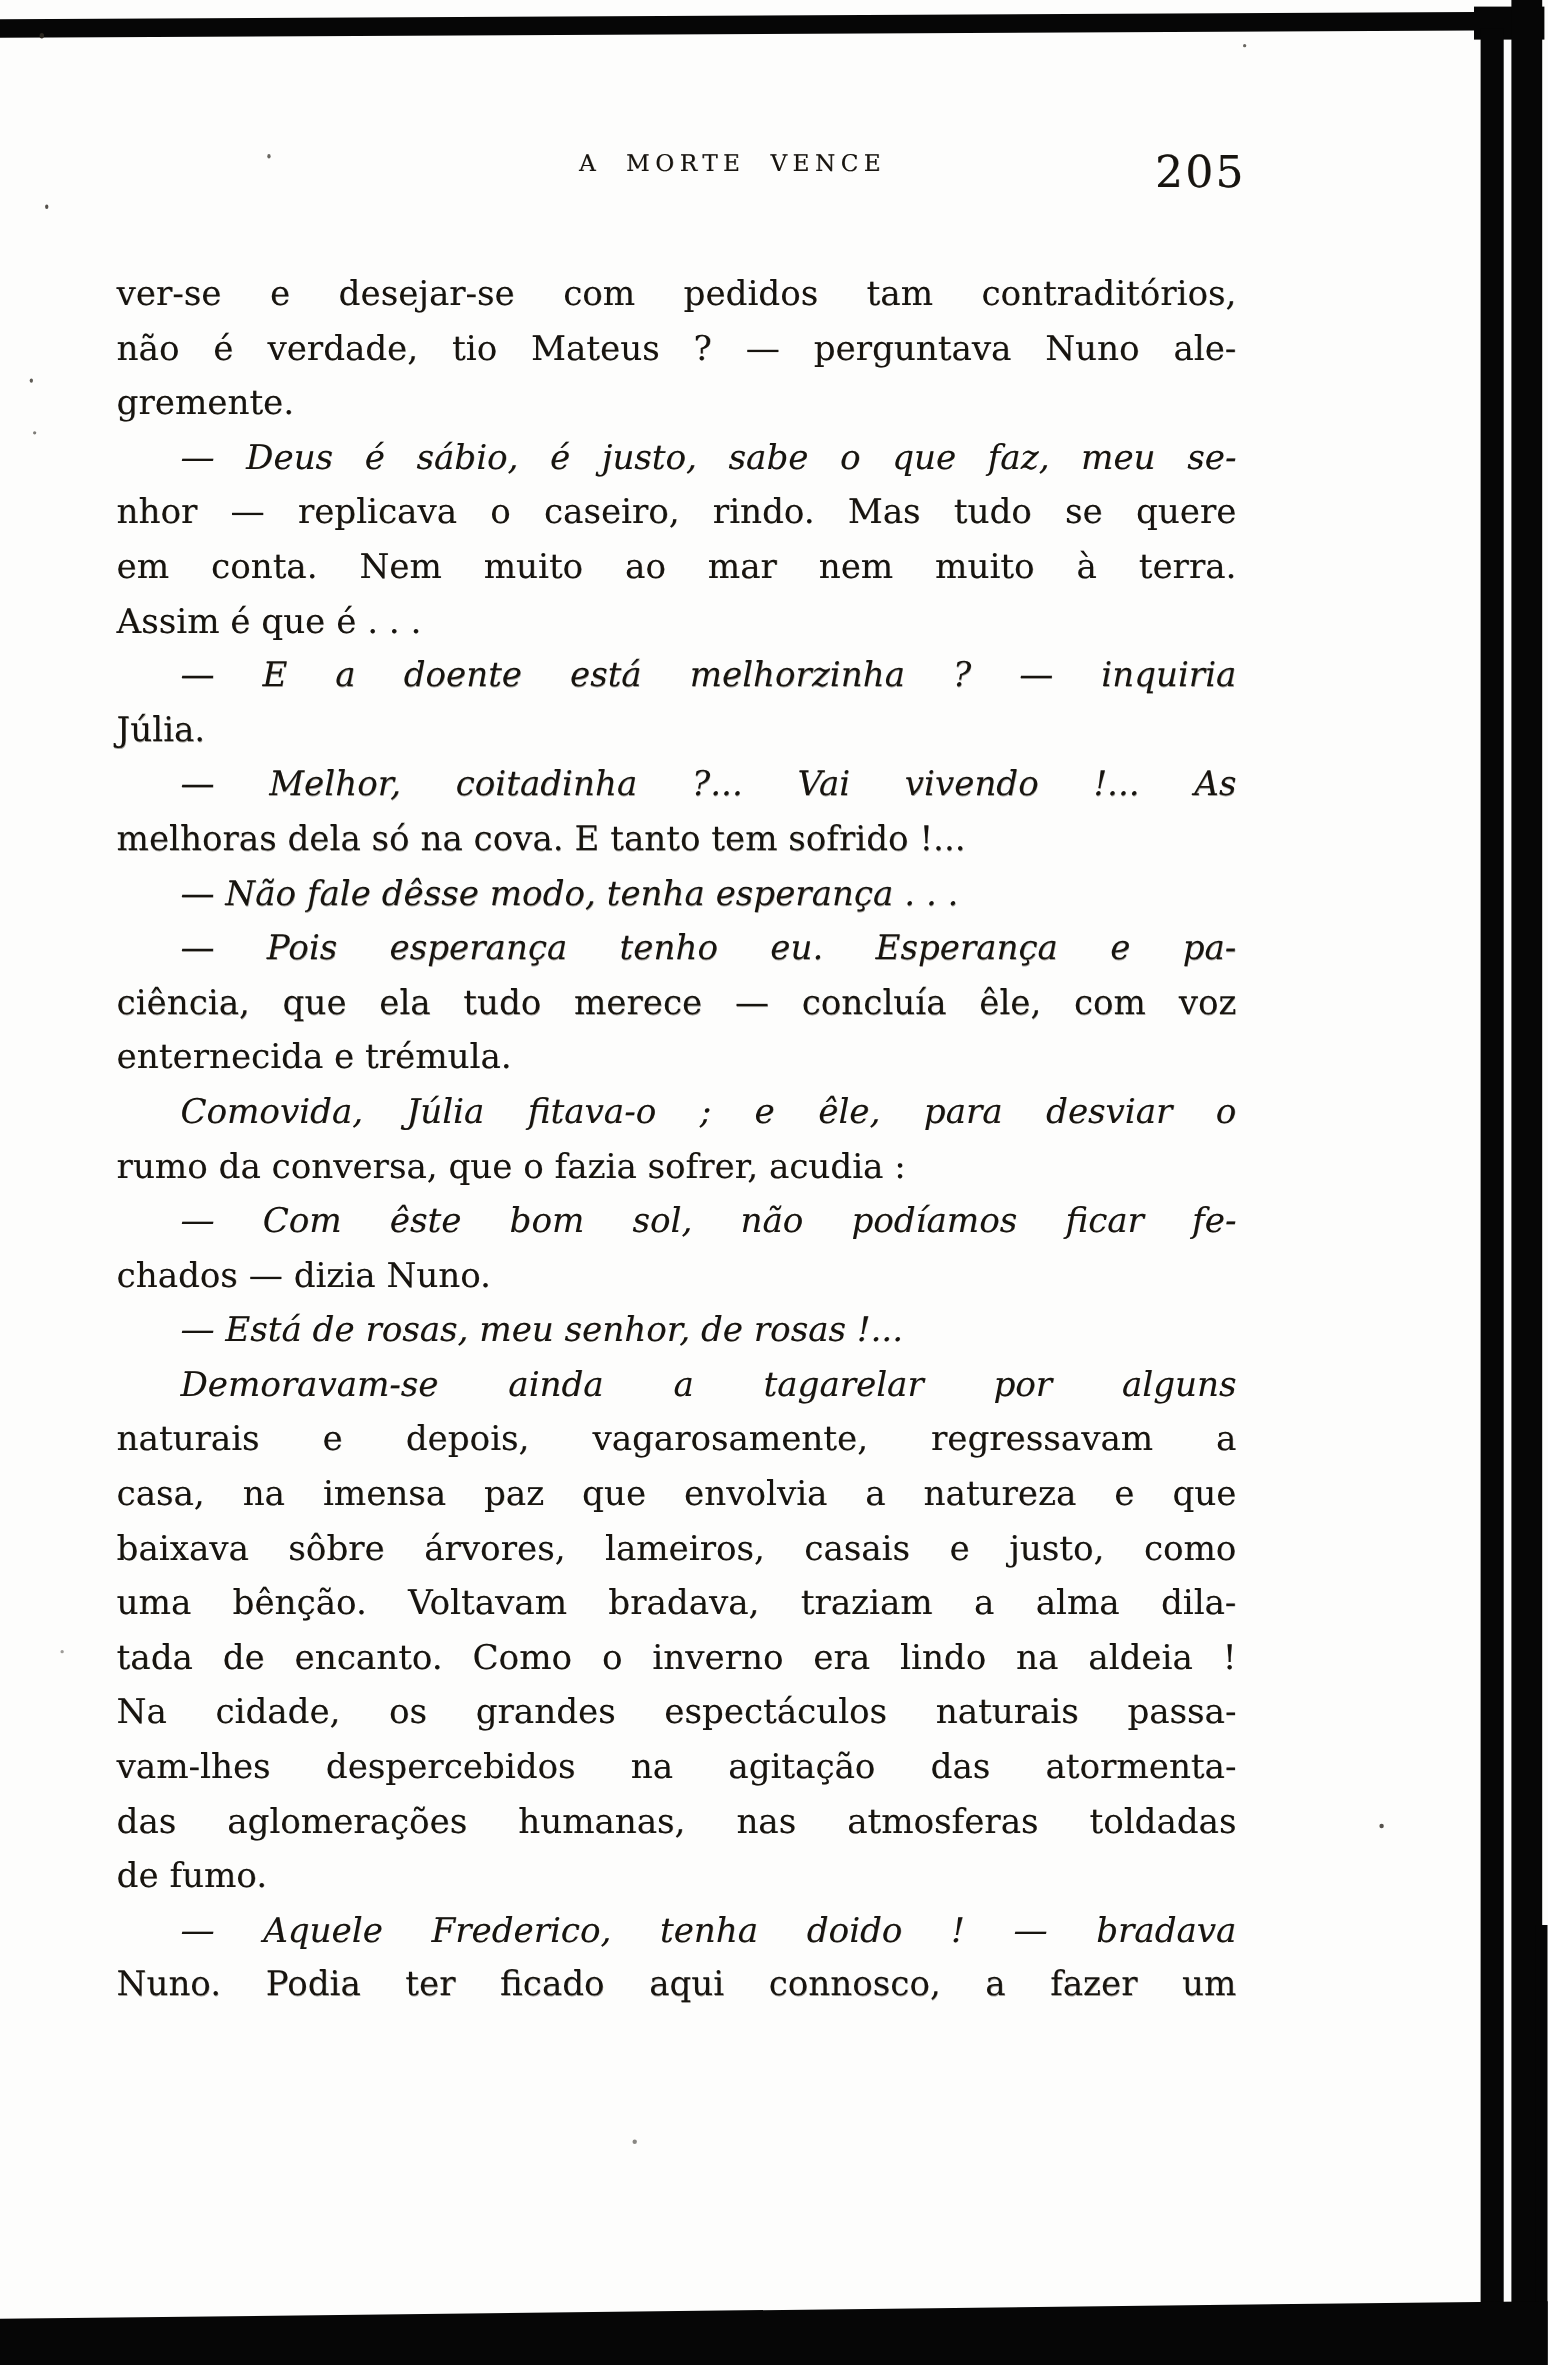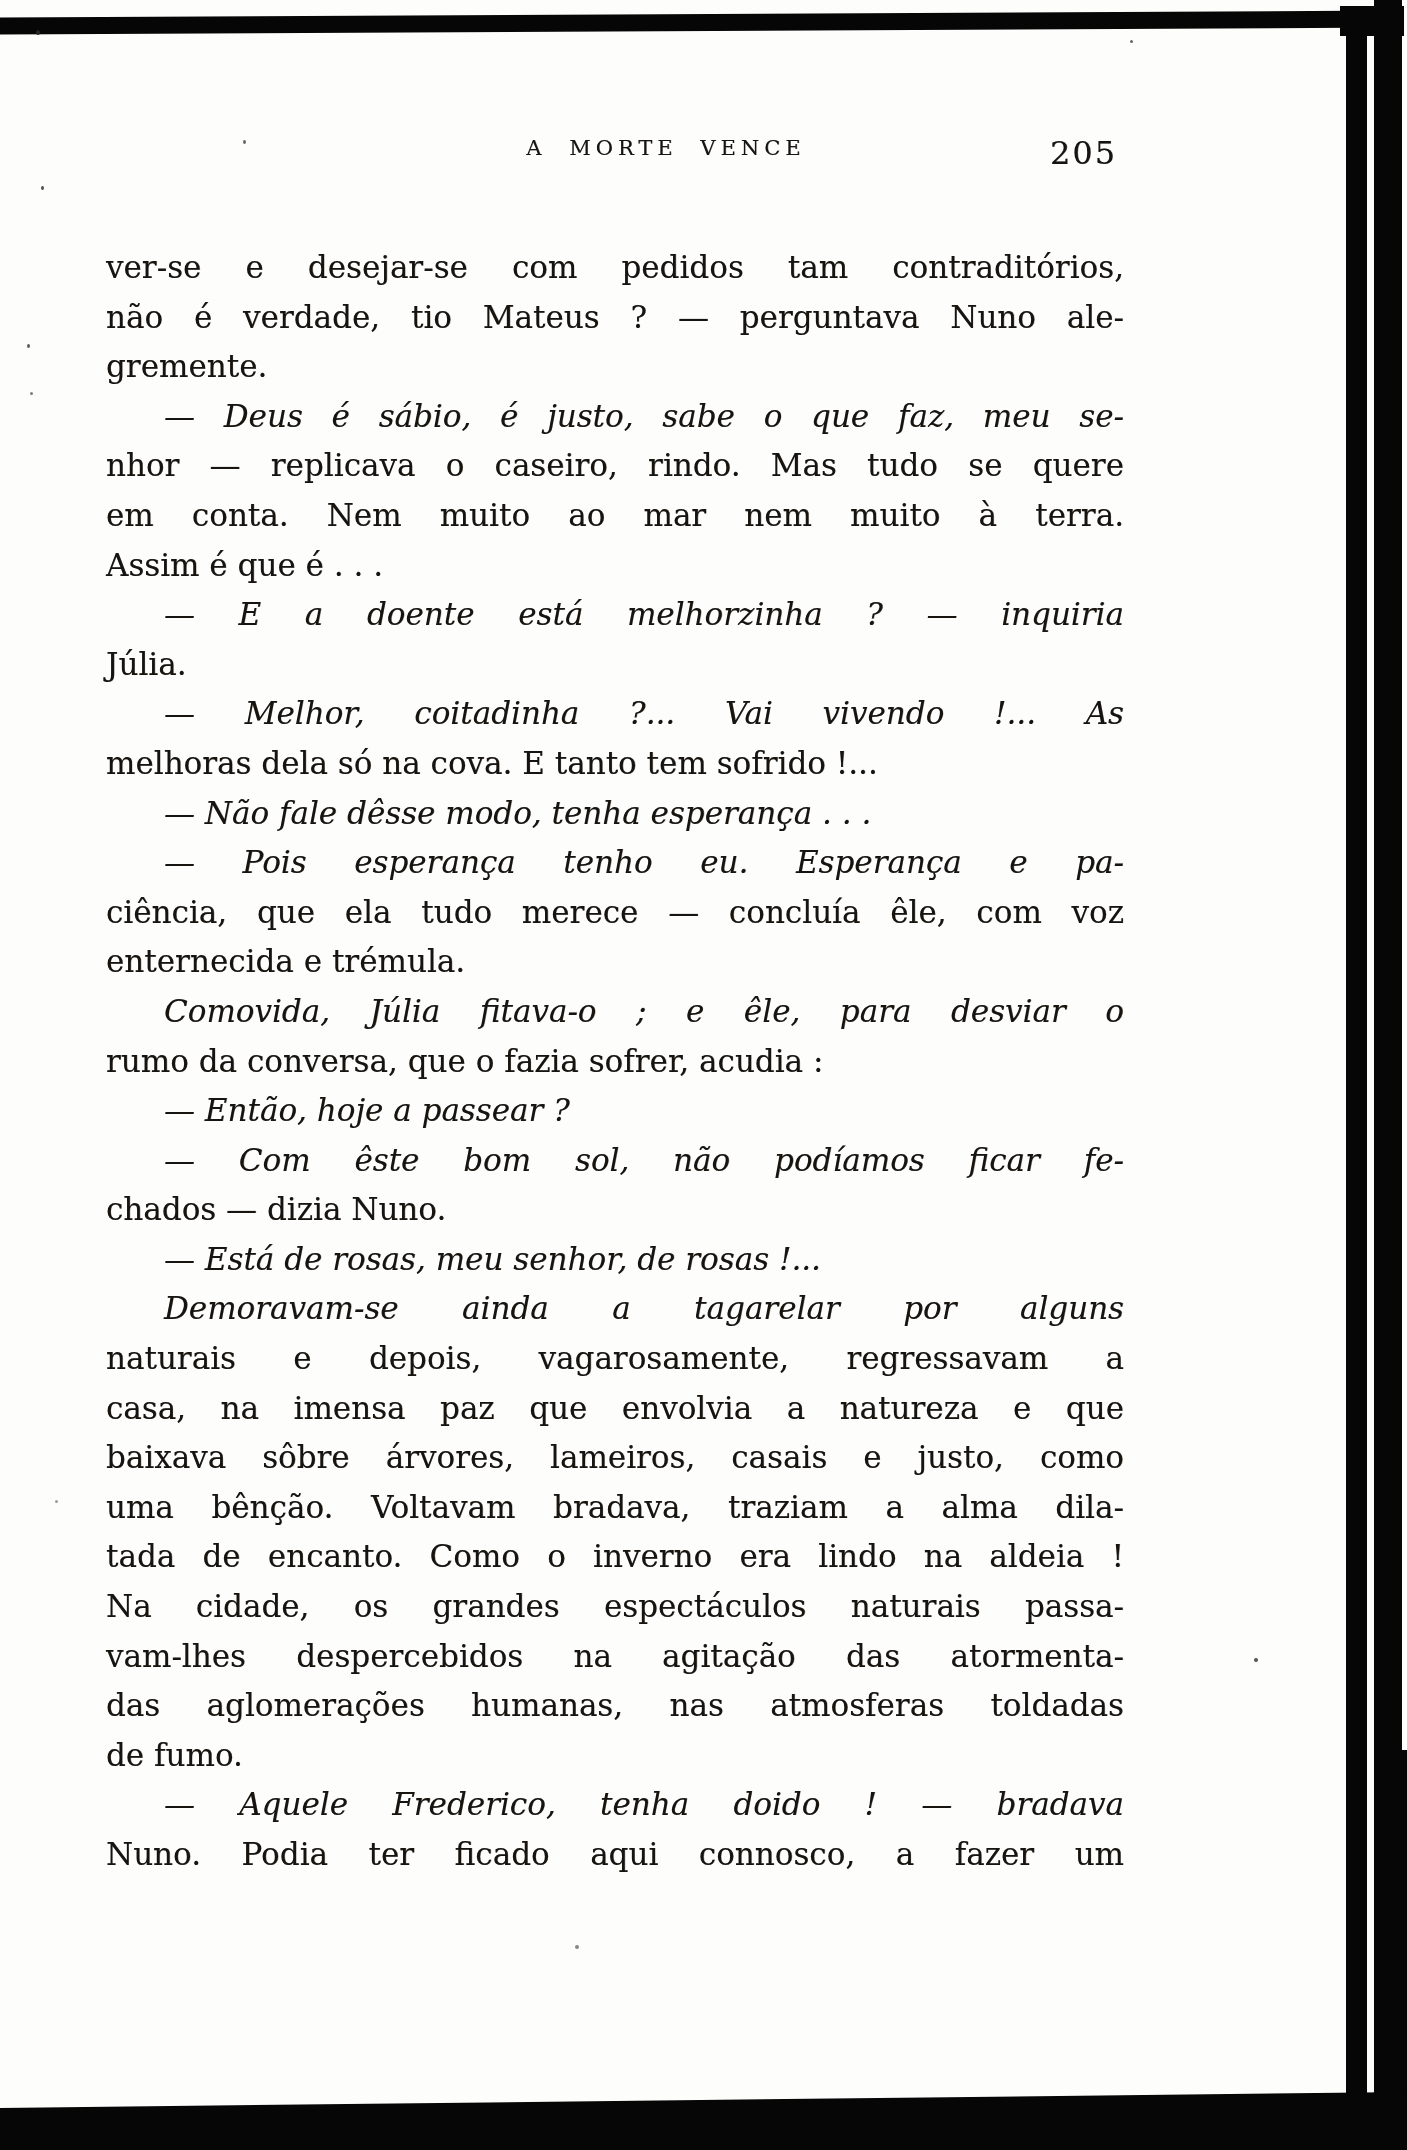--- a/index.html
+++ b/index.html
@@ -57,21 +57,21 @@
   .header-title {
     position: absolute; top: 136px; left: 490px; width: 352px;
     text-align: center;
     font-size: 21px; letter-spacing: 5px; word-spacing: 11px;
     color: var(--ink);
     text-shadow: 0.4px 0.4px 0 rgba(20,15,8,0.45);
     white-space: nowrap;
   }
   .page-number {
     position: absolute; top: 134px; left: 1050px;
-    font-size: 32px; letter-spacing: 2px;
+    font-size: 40px; letter-spacing: 2px;
     color: var(--ink);
     text-shadow: 0.4px 0.4px 0 rgba(20,15,8,0.45);
   }
   
   .body-text {
     position: absolute; top: 243px; left: 106px; width: 1018px;
     font-size: 31px; line-height: 49.6px;
     color: var(--ink);
     text-shadow: 0.35px 0.35px 0 rgba(20,15,8,0.4);
   }
@@ -118,21 +118,20 @@
       <div class="line indent">— E a doente está melhorzinha ? — inquiria</div>
       <div class="line para-end">Júlia.</div>
       <div class="line indent">— Melhor, coitadinha ?... Vai vivendo !... As</div>
       <div class="line para-end">melhoras dela só na cova. E tanto tem sofrido !...</div>
       <div class="line indent para-end">— Não fale dêsse modo, tenha esperança . . .</div>
       <div class="line indent">— Pois esperança tenho eu. Esperança e pa-</div>
       <div class="line">ciência, que ela tudo merece — concluía êle, com voz</div>
       <div class="line para-end">enternecida e trémula.</div>
       <div class="line indent">Comovida, Júlia fitava-o ; e êle, para desviar o</div>
       <div class="line para-end">rumo da conversa, que o fazia sofrer, acudia :</div>
-      <div class="line indent para-end">— Então, hoje a passear ?</div>
       <div class="line indent">— Com êste bom sol, não podíamos ficar fe-</div>
       <div class="line para-end">chados — dizia Nuno.</div>
       <div class="line indent para-end">— Está de rosas, meu senhor, de rosas !...</div>
       <div class="line indent">Demoravam-se ainda a tagarelar por alguns</div>
       <div class="line">naturais e depois, vagarosamente, regressavam a</div>
       <div class="line">casa, na imensa paz que envolvia a natureza e que</div>
       <div class="line">baixava sôbre árvores, lameiros, casais e justo, como</div>
       <div class="line">uma bênção. Voltavam bradava, traziam a alma dila-</div>
       <div class="line">tada de encanto. Como o inverno era lindo na aldeia !</div>
       <div class="line">Na cidade, os grandes espectáculos naturais passa-</div>

